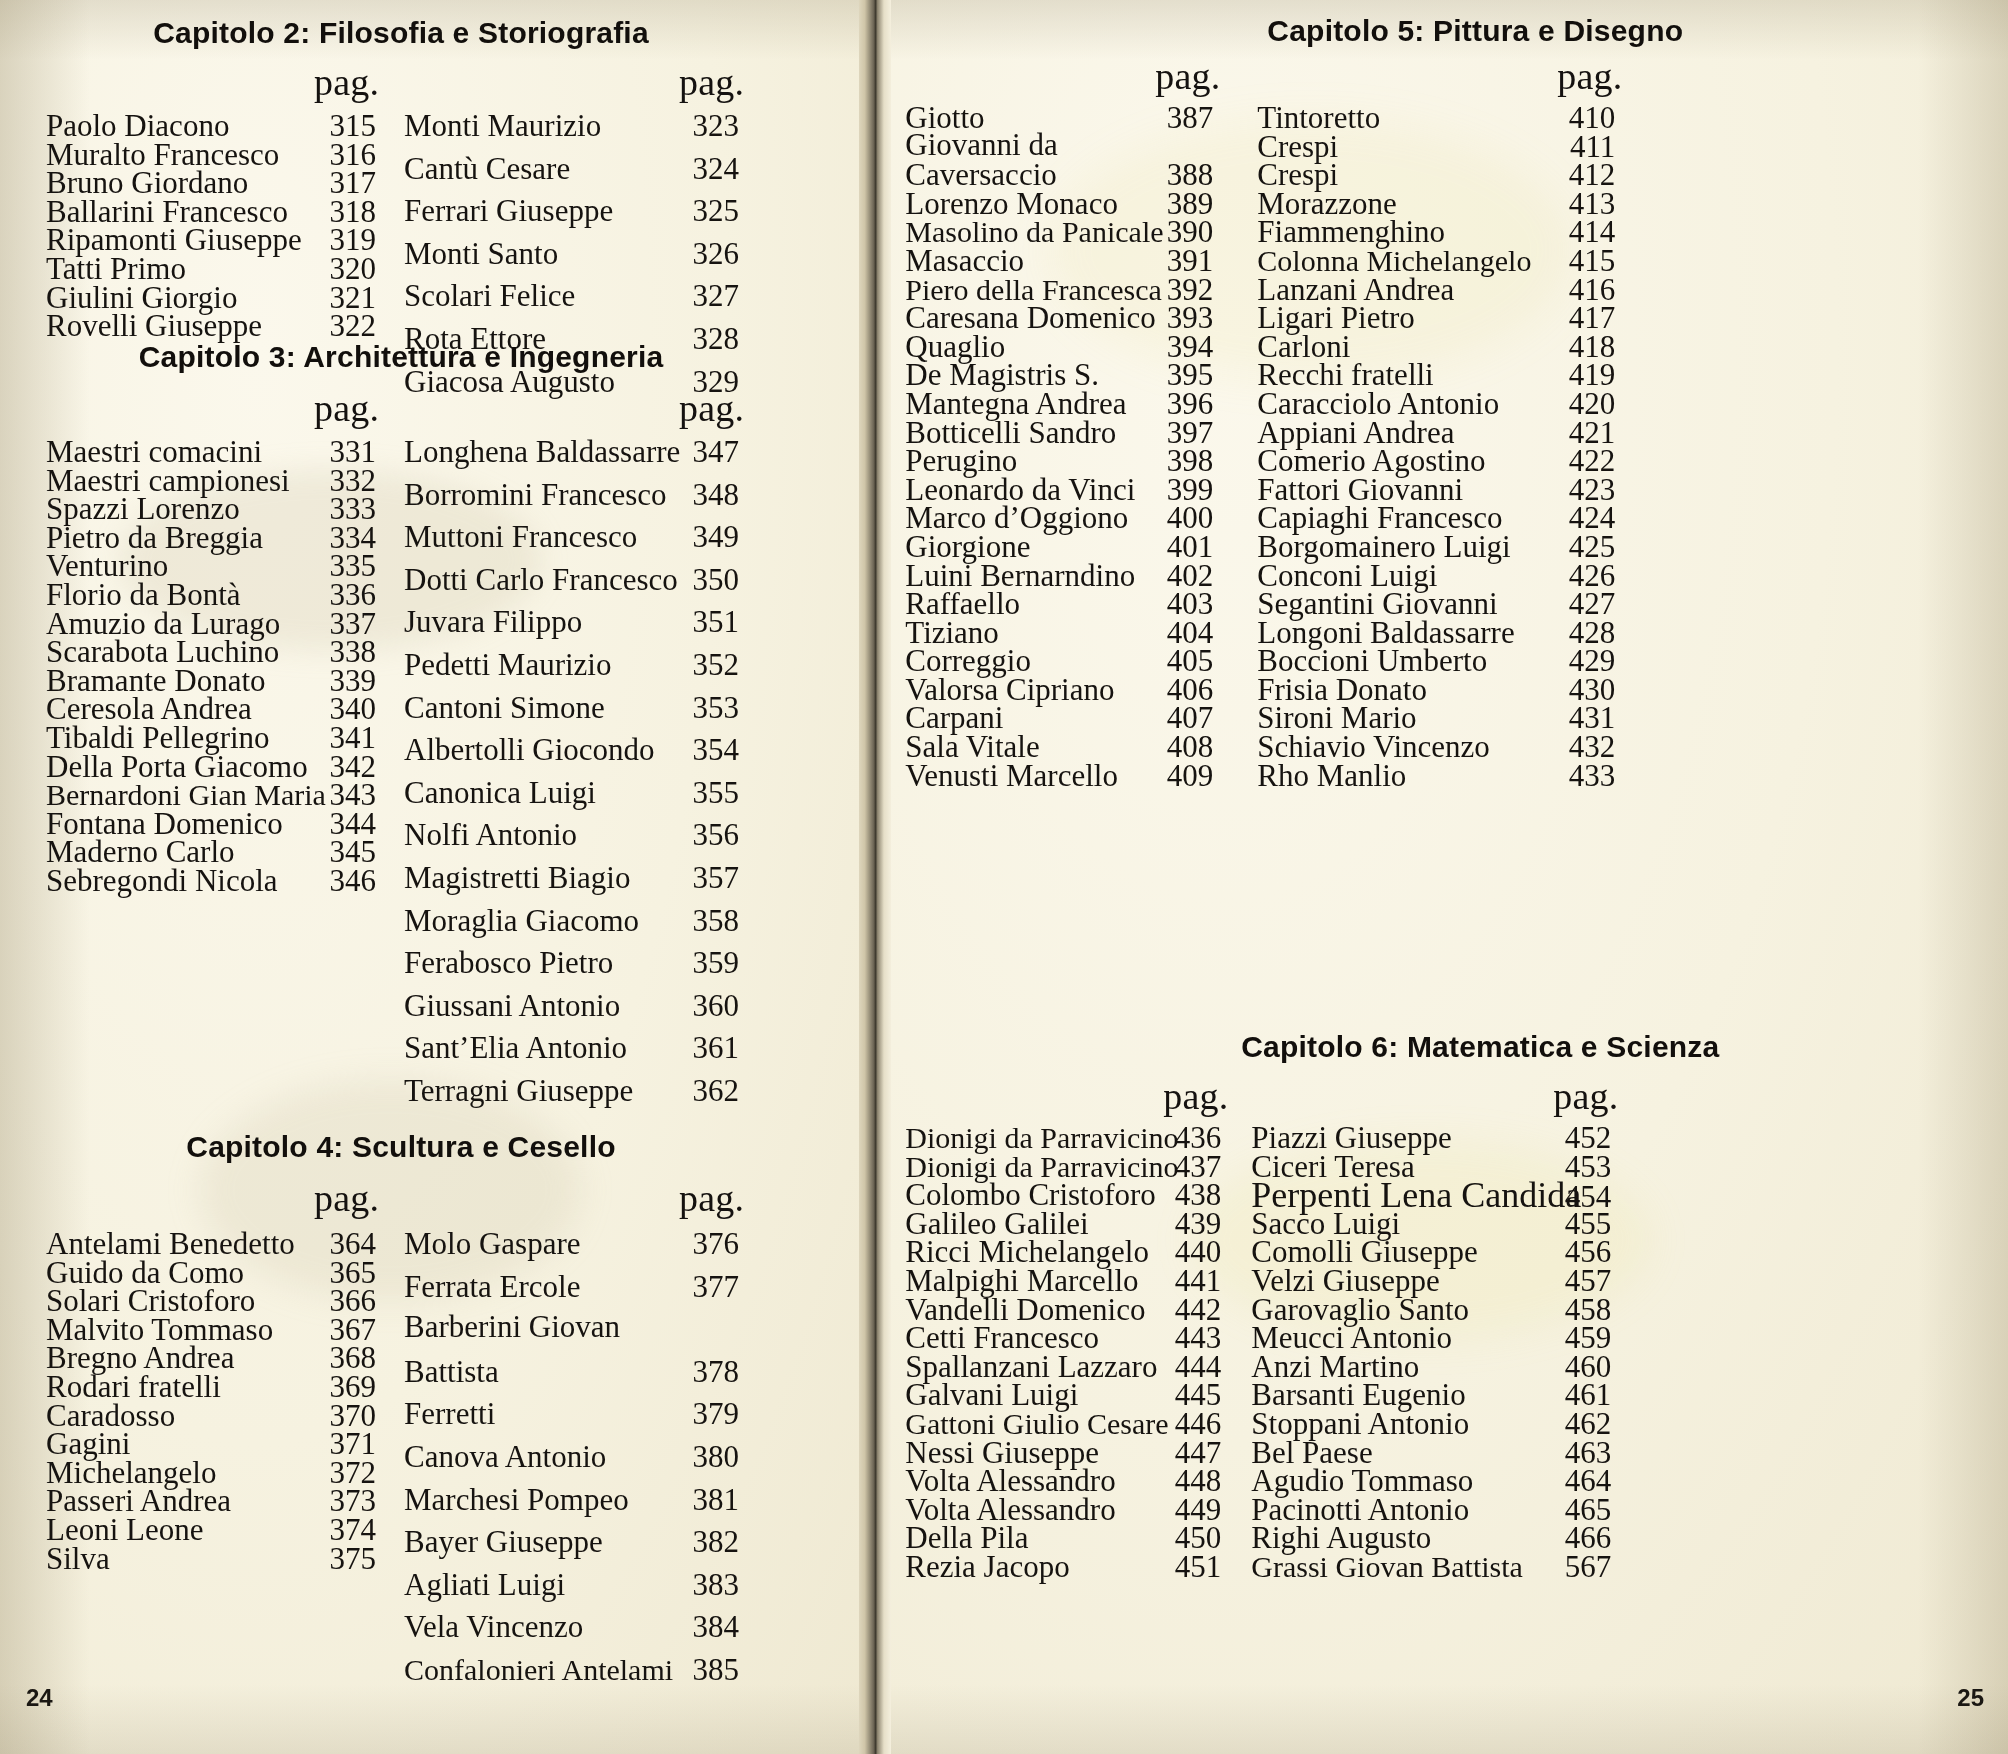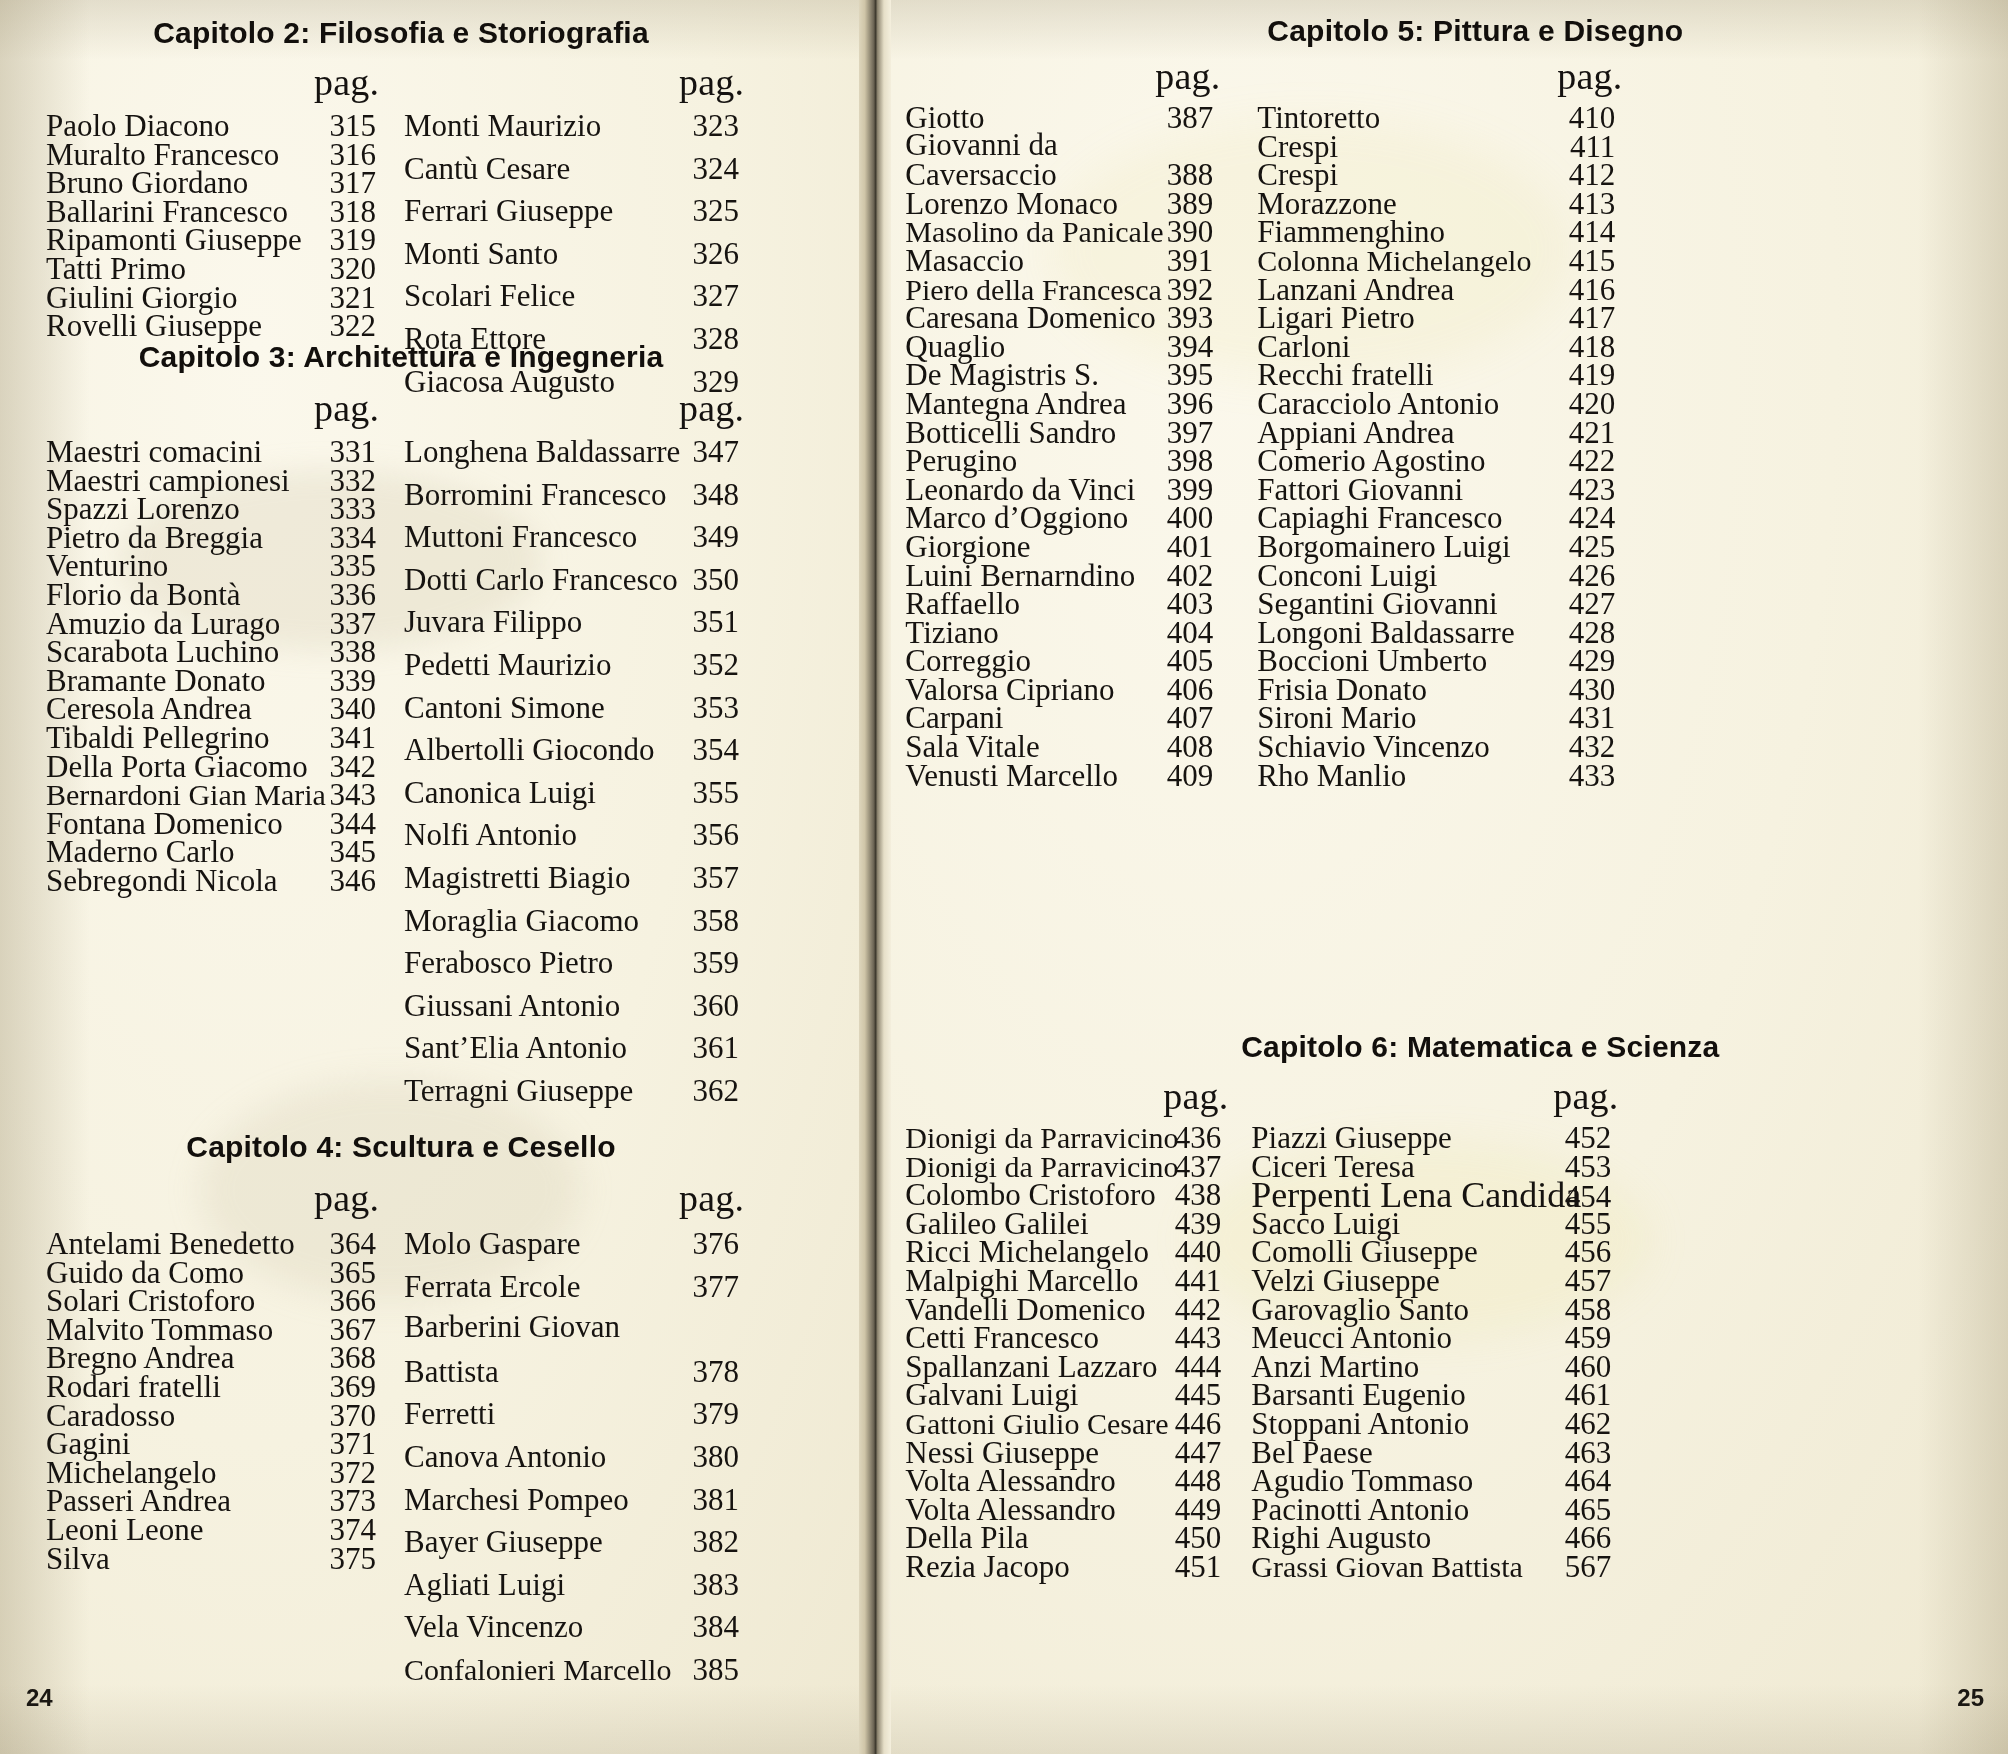--- a/index.html
+++ b/index.html
@@ -434,21 +434,21 @@
             </div>
           <div class="row">
               <span class="entry nm">Agliati Luigi</span>
               <span class="num pg">383</span>
             </div>
           <div class="row">
               <span class="entry nm">Vela Vincenzo</span>
               <span class="num pg">384</span>
             </div>
           <div class="row">
-              <span class="entry nm" style="font-size:30px;">Confalonieri Marcello</span>
+              <span class="entry nm" style="font-size:30px;">Confalonieri Antelami</span>
               <span class="num pg">385</span>
             </div>
           <div class="row">
               <span class="entry nm"></span>
               <span class="num pg"></span>
             </div>
         </div>
       </div>
     </div>
 

